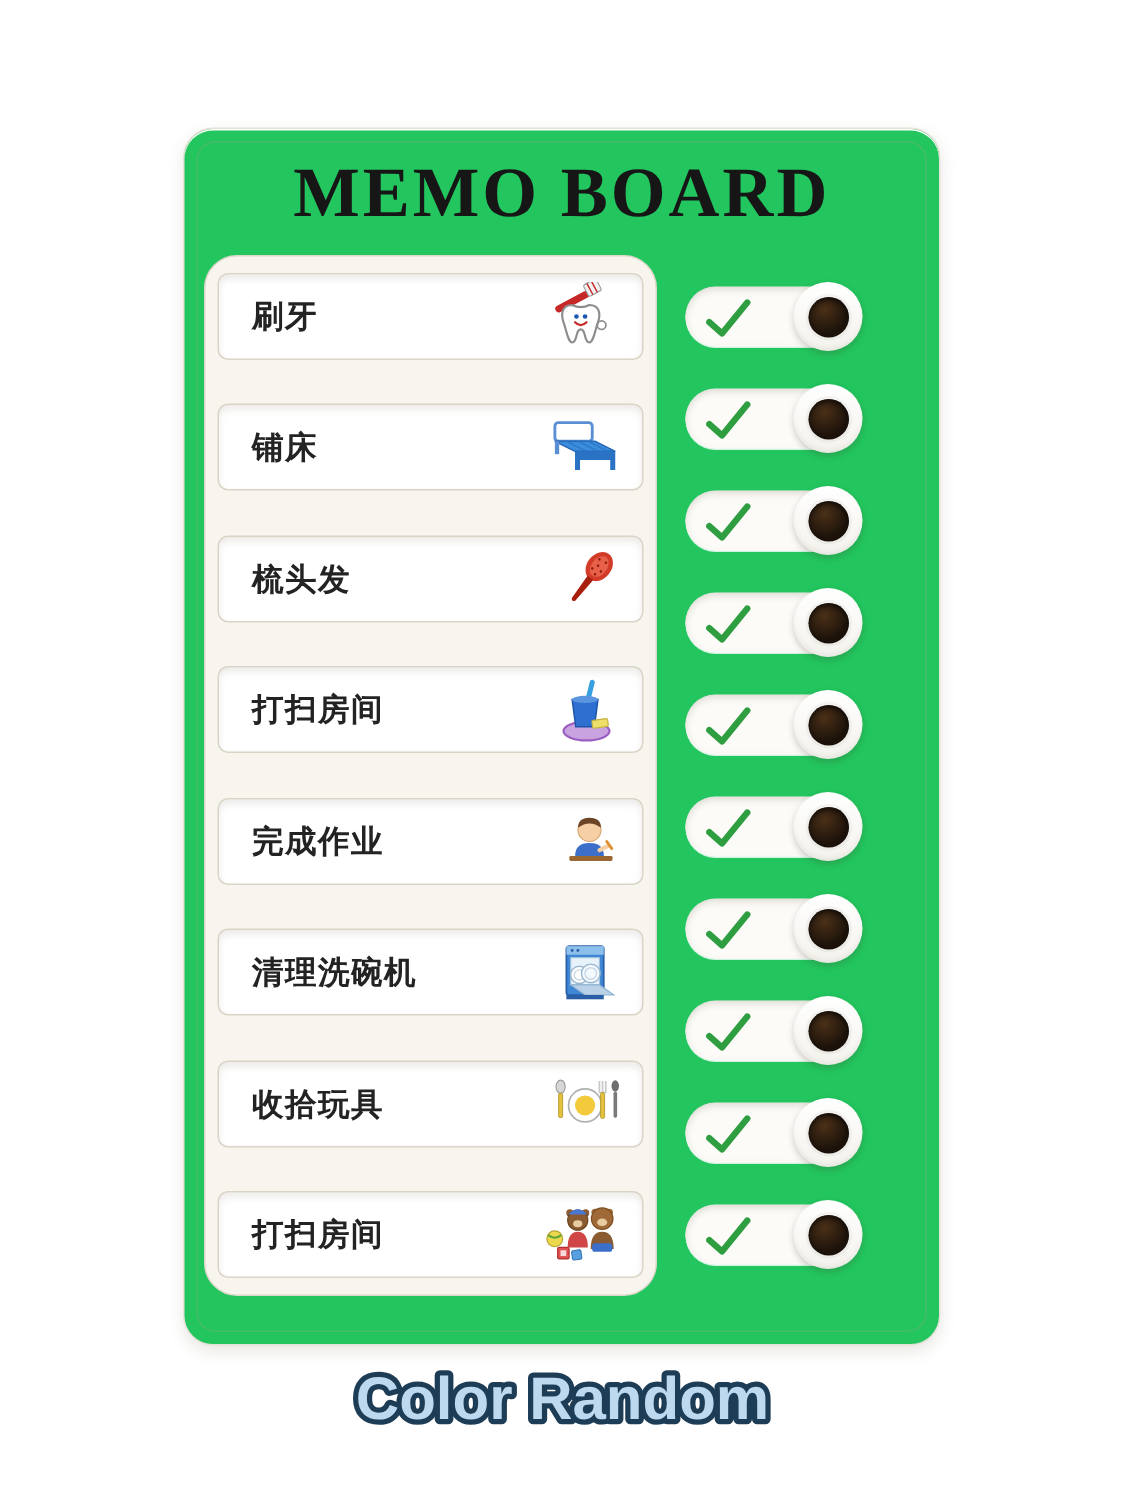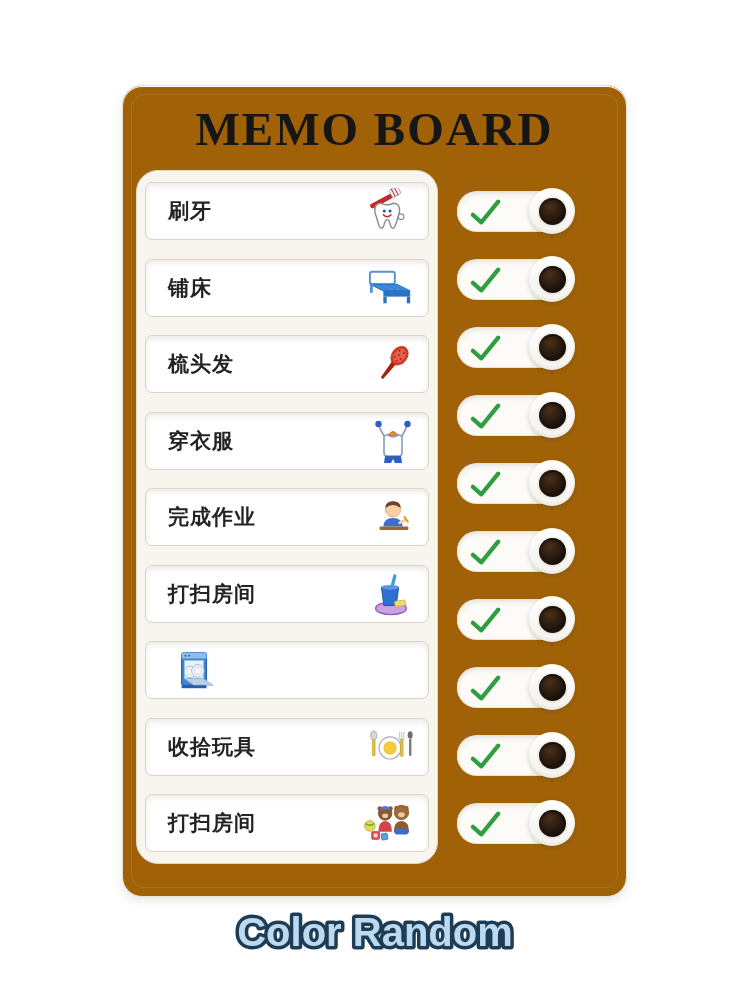--- a/index.html
+++ b/index.html
@@ -2,21 +2,21 @@
 <html><head>
 <meta charset="utf-8">
 <style>
   html,body{margin:0;padding:0;}
   body{
     width:750px;height:1000px;background:#ffffff;position:relative;overflow:hidden;
     font-family:"Liberation Sans","DejaVu Sans",sans-serif;
   }
   .board{
     position:absolute;left:122px;top:85px;width:505px;height:812px;
-    background:#a16207;border:1px solid #e6e2d8;border-radius:20px;
+    background:#22c55e;border:1px solid #e6e2d8;border-radius:20px;
     box-shadow:0 4px 10px rgba(120,112,95,0.16), inset 0 1px 0 #ffffff;
     box-sizing:border-box;
   }
   .board::before{
     content:"";position:absolute;inset:8px;border-radius:13px;
     border:1px solid rgba(170,163,145,0.28);pointer-events:none;
   }
   .title{
     position:absolute;left:0;right:0;top:16px;text-align:center;
     font-family:"Liberation Serif","DejaVu Serif",serif;font-weight:700;
@@ -109,59 +109,47 @@
             <circle cx="26" cy="8" r="0.9" fill="#8e1d0e"></circle>
           <circle cx="23" cy="13" r="0.9" fill="#8e1d0e"></circle>
             <circle cx="27" cy="15" r="0.9" fill="#8e1d0e"></circle>
           <circle cx="21" cy="17" r="0.9" fill="#8e1d0e"></circle>
             <circle cx="25" cy="19" r="0.9" fill="#8e1d0e"></circle>
           <path d="M21.5 23 L26.5 23 L25.5 42 Q24 44.5 22.5 42 Z" fill="#a81f0e"></path>
         </g>
       </svg>
     </div>
 
-    <div class="slot">
-      <span class="slot-label">穿衣服</span>
-      <svg class="icon" width="50" height="48" viewBox="0 0 48 48">
-        <path d="M16 20 Q11 13 10 8" stroke="#8a9bb8" stroke-width="1.6" fill="none"></path>
-        <path d="M32 20 Q37 13 38 8" stroke="#8a9bb8" stroke-width="1.6" fill="none"></path>
-        <circle cx="9.5" cy="7" r="3.2" fill="#2b5fc7"></circle>
-        <circle cx="38.5" cy="7" r="3.2" fill="#2b5fc7"></circle>
-        <path d="M15 19 Q24 15 33 19 L33 36 Q33 39 30 39 L18 39 Q15 39 15 36 Z" fill="#ffffff" stroke="#8a9bb8" stroke-width="1.6"></path>
-        <path d="M19.5 18.5 Q24 10.5 28.5 18.5 Z" fill="#e8893a" stroke="#b5681f" stroke-width="0.8"></path>
-        <path d="M19.5 18.5 Q24 21.5 28.5 18.5" fill="none" stroke="#8a9bb8" stroke-width="1.4"></path>
-        <path d="M16 39 L32 39 L33 46 L26 46 L24 42 L22 46 L15 46 Z" fill="#2b5fc7"></path>
+
+    <div class="slot">
+      <span class="slot-label">打扫房间</span>
+      <svg class="icon" width="54" height="46" viewBox="0 0 52 48">
+        <ellipse cx="26" cy="39" rx="16" ry="6.5" fill="#c9a2e0" stroke="#9a5fc0" stroke-width="1.5"></ellipse>
+        <rect x="27" y="3" width="3.5" height="14" rx="1.7" transform="rotate(14 28 10)" fill="#37a0e0"></rect>
+        <polygon points="16,17 34,17 31.5,36 18.5,36" fill="#2f6fd0" stroke="#1f55a8" stroke-width="1"></polygon>
+        <ellipse cx="25" cy="17" rx="9" ry="2.5" fill="#5b95e0"></ellipse>
+        <rect x="30" y="31" width="11" height="5.5" rx="1" transform="rotate(-8 35 34)" fill="#eede6a" stroke="#c2b23e" stroke-width="0.8"></rect>
       </svg>
     </div>
 
     <div class="slot">
       <span class="slot-label">完成作业</span>
       <svg class="icon" width="50" height="46" viewBox="0 0 48 48">
         <circle cx="24" cy="16" r="8" fill="#f6cfa5" stroke="#d9a876" stroke-width="0.8"></circle>
         <path d="M16 14.5 Q16 7.5 24 7.5 Q32 7.5 32 14.5 Q28 11.5 24 11.5 Q20 11.5 16 14.5 Z" fill="#6b4526"></path>
         <path d="M14 34 Q14 25 24 25 Q34 25 34 34 Z" fill="#3b6fc9"></path>
         <path d="M31 30 L37 27" stroke="#f6cfa5" stroke-width="3" stroke-linecap="round"></path>
         <path d="M36 24 L39.5 29" stroke="#e09030" stroke-width="2" stroke-linecap="round"></path>
         <rect x="10" y="34" width="30" height="3.5" rx="1" fill="#9a6632"></rect>
       </svg>
     </div>
 
-    <div class="slot">
-      <span class="slot-label">打扫房间</span>
-      <svg class="icon" width="54" height="46" viewBox="0 0 52 48">
-        <ellipse cx="26" cy="39" rx="16" ry="6.5" fill="#c9a2e0" stroke="#9a5fc0" stroke-width="1.5"></ellipse>
-        <rect x="27" y="3" width="3.5" height="14" rx="1.7" transform="rotate(14 28 10)" fill="#37a0e0"></rect>
-        <polygon points="16,17 34,17 31.5,36 18.5,36" fill="#2f6fd0" stroke="#1f55a8" stroke-width="1"></polygon>
-        <ellipse cx="25" cy="17" rx="9" ry="2.5" fill="#5b95e0"></ellipse>
-        <rect x="30" y="31" width="11" height="5.5" rx="1" transform="rotate(-8 35 34)" fill="#eede6a" stroke="#c2b23e" stroke-width="0.8"></rect>
-      </svg>
-    </div>
-
-
-    <div class="slot">
+
+    <div class="slot">
+      <span class="slot-label">清理洗碗机</span>
       <svg class="icon" width="54" height="46" viewBox="0 0 52 48">
         <rect x="12" y="6" width="26" height="34" rx="2" fill="#3f86d4" stroke="#2a5fa8" stroke-width="1.2"></rect>
         <rect x="12" y="6" width="26" height="6" fill="#8cc0ea"></rect>
         <circle cx="16" cy="9" r="1" fill="#2a5fa8"></circle>
           <circle cx="20" cy="9" r="1" fill="#2a5fa8"></circle>
         <rect x="15" y="14" width="20" height="19" fill="#e7f2fb" stroke="#9ec2dd" stroke-width="0.8"></rect>
         <circle cx="21" cy="26" r="6" fill="#ffffff" stroke="#9ab8d0" stroke-width="1"></circle>
         <circle cx="21" cy="26" r="3.5" fill="none" stroke="#c8d8e8" stroke-width="1"></circle>
         <circle cx="29" cy="25" r="6.5" fill="#f4f9fd" stroke="#9ab8d0" stroke-width="1"></circle>
         <circle cx="29" cy="25" r="4" fill="none" stroke="#c8d8e8" stroke-width="1"></circle>

